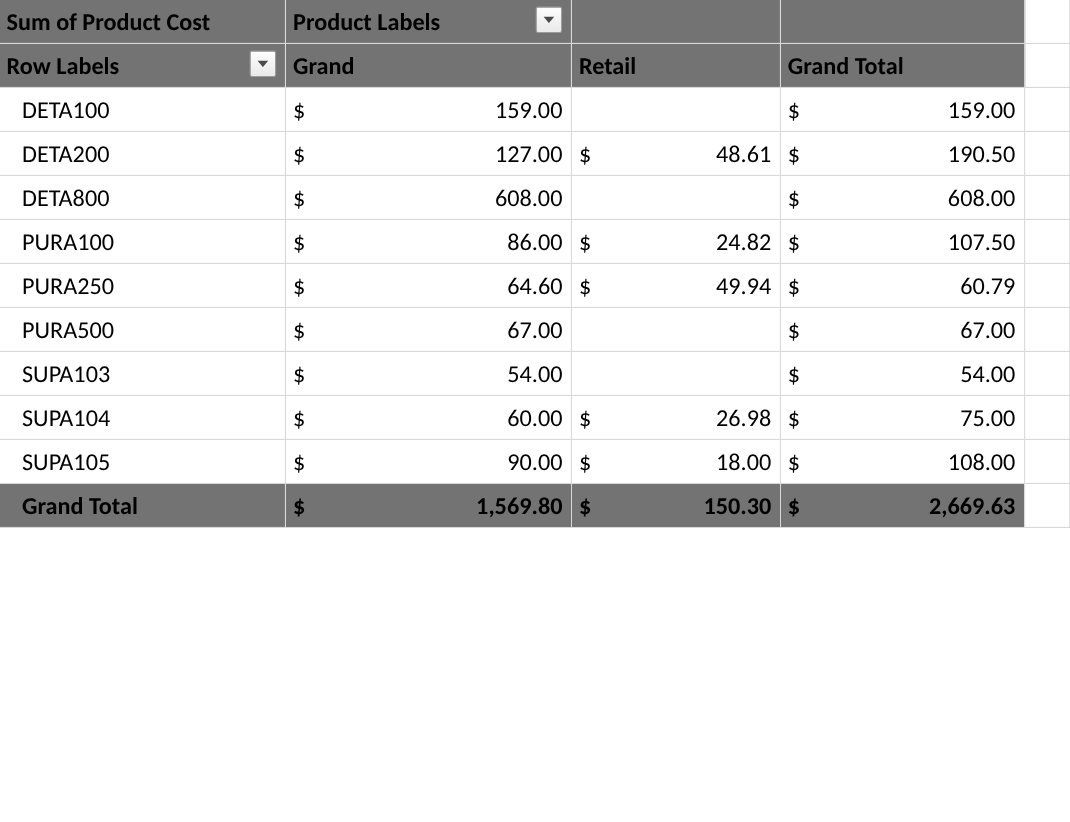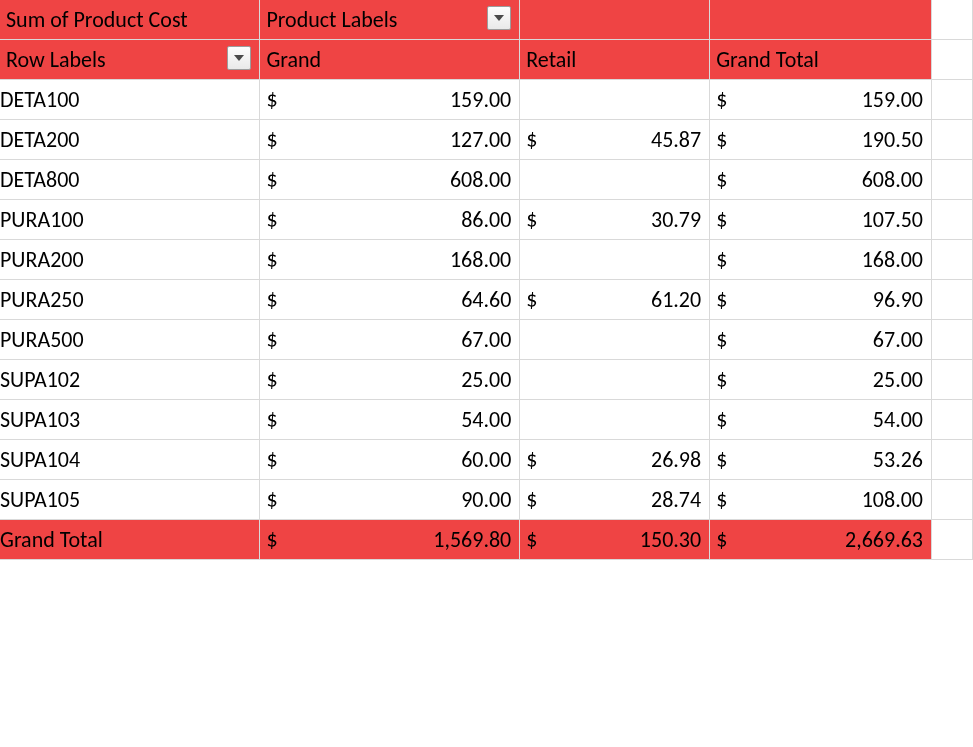--- a/index.html
+++ b/index.html
@@ -20,30 +20,30 @@
     padding: 6px 8px 6px 6px;
     height: 34px;
     box-sizing: border-box;
     vertical-align: middle;
     white-space: nowrap;
   }
   tr td:first-child, tr th:first-child {
     border-left: none;
   }
   .hdr {
-    background: #ef4444;
-    font-weight: 400;
+    background: #737373;
+    font-weight: 700;
     text-align: left;
   }
   .bold {
     font-weight: 700;
   }
   .rowlabel {
     text-align: left;
-    padding-left: 0;
+    padding-left: 20px;
   }
   .money {
     position: relative;
   }
   .money .sym {
     position: absolute;
     left: 6px;
   }
   .money .val {
     display: block;
@@ -139,21 +139,21 @@
         <td></td>
       </tr>
       <tr>
         <td class="rowlabel">DETA200</td>
         <td class="money">
           <span class="sym">$</span>
           <span class="val">127.00</span>
         </td>
         <td class="money">
           <span class="sym">$</span>
-          <span class="val">45.87</span>
+          <span class="val">48.61</span>
         </td>
         <td class="money">
           <span class="sym">$</span>
           <span class="val">190.50</span>
         </td>
         <td></td>
       </tr>
       <tr>
         <td class="rowlabel">DETA800</td>
         <td class="money">
@@ -168,84 +168,58 @@
         <td></td>
       </tr>
       <tr>
         <td class="rowlabel">PURA100</td>
         <td class="money">
           <span class="sym">$</span>
           <span class="val">86.00</span>
         </td>
         <td class="money">
           <span class="sym">$</span>
-          <span class="val">30.79</span>
+          <span class="val">24.82</span>
         </td>
         <td class="money">
           <span class="sym">$</span>
           <span class="val">107.50</span>
         </td>
         <td></td>
       </tr>
       <tr>
-        <td class="rowlabel">PURA200</td>
-        <td class="money">
-          <span class="sym">$</span>
-          <span class="val">168.00</span>
-        </td>
-        <td class="money"></td>
-        <td class="money">
-          <span class="sym">$</span>
-          <span class="val">168.00</span>
-        </td>
-        <td></td>
-      </tr>
-      <tr>
         <td class="rowlabel">PURA250</td>
         <td class="money">
           <span class="sym">$</span>
           <span class="val">64.60</span>
         </td>
         <td class="money">
           <span class="sym">$</span>
-          <span class="val">61.20</span>
-        </td>
-        <td class="money">
-          <span class="sym">$</span>
-          <span class="val">96.90</span>
+          <span class="val">49.94</span>
+        </td>
+        <td class="money">
+          <span class="sym">$</span>
+          <span class="val">60.79</span>
         </td>
         <td></td>
       </tr>
       <tr>
         <td class="rowlabel">PURA500</td>
         <td class="money">
           <span class="sym">$</span>
           <span class="val">67.00</span>
         </td>
         <td class="money"></td>
         <td class="money">
           <span class="sym">$</span>
           <span class="val">67.00</span>
         </td>
         <td></td>
       </tr>
       <tr>
-        <td class="rowlabel">SUPA102</td>
-        <td class="money">
-          <span class="sym">$</span>
-          <span class="val">25.00</span>
-        </td>
-        <td class="money"></td>
-        <td class="money">
-          <span class="sym">$</span>
-          <span class="val">25.00</span>
-        </td>
-        <td></td>
-      </tr>
-      <tr>
         <td class="rowlabel">SUPA103</td>
         <td class="money">
           <span class="sym">$</span>
           <span class="val">54.00</span>
         </td>
         <td class="money"></td>
         <td class="money">
           <span class="sym">$</span>
           <span class="val">54.00</span>
         </td>
@@ -256,33 +230,33 @@
         <td class="money">
           <span class="sym">$</span>
           <span class="val">60.00</span>
         </td>
         <td class="money">
           <span class="sym">$</span>
           <span class="val">26.98</span>
         </td>
         <td class="money">
           <span class="sym">$</span>
-          <span class="val">53.26</span>
+          <span class="val">75.00</span>
         </td>
         <td></td>
       </tr>
       <tr>
         <td class="rowlabel">SUPA105</td>
         <td class="money">
           <span class="sym">$</span>
           <span class="val">90.00</span>
         </td>
         <td class="money">
           <span class="sym">$</span>
-          <span class="val">28.74</span>
+          <span class="val">18.00</span>
         </td>
         <td class="money">
           <span class="sym">$</span>
           <span class="val">108.00</span>
         </td>
         <td></td>
       </tr>
     </tbody>
 
   <tbody>

